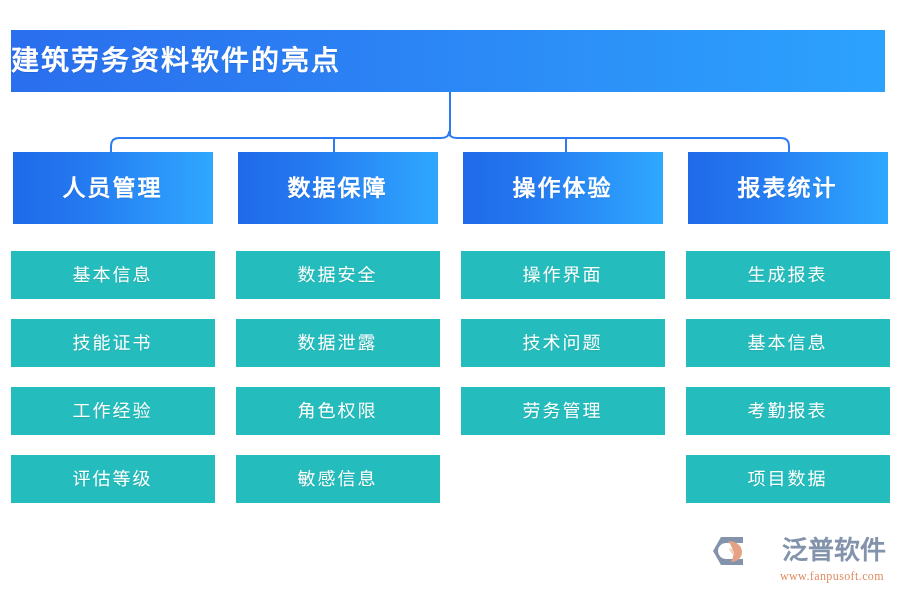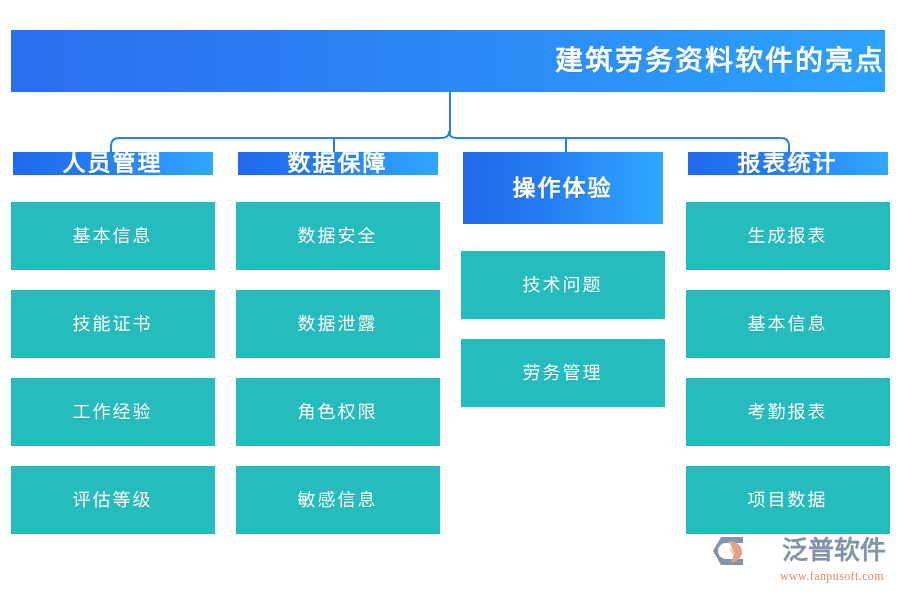--- a/index.html
+++ b/index.html
@@ -25,21 +25,21 @@
   
   .title-banner {
     position: absolute;
     left: 11px;
     top: 30px;
     width: 874px;
     height: 62px;
     background: linear-gradient(to right, #2a6fee 0%, #2b7cf2 30%, #2c90f8 65%, #2ca2fd 100%);
     display: flex;
     align-items: center;
-    justify-content: flex-end;
+    justify-content: flex-start;
   }
   .title-text {
     color: #ffffff;
     font-size: 28px;
     font-weight: bold;
     letter-spacing: 2px;
     line-height: 1;
     text-shadow: 0 1px 1px rgba(0,0,0,0.10);
   }
 
@@ -88,21 +88,21 @@
   }
 
   .item-list {
     margin-top: 27px;
     display: flex;
     flex-direction: column;
     gap: 20px;
   }
   .item-box {
     width: 204px;
-    height: 68px;
+    height: 48px;
     background: #24bcbc;
     display: flex;
     align-items: center;
     justify-content: center;
     box-sizing: border-box;
   }
   .item-text {
     color: #ffffff;
     font-size: 18px;
     letter-spacing: 2px;
@@ -203,20 +203,23 @@
           <span class="item-text">敏感信息</span>
         </div>
       </div>
     </div>
 
     <div class="column">
       <div class="cat-header">
         <span class="cat-header-text">操作体验</span>
       </div>
       <div class="item-list">
+        <div class="item-box">
+          <span class="item-text">操作界面</span>
+        </div>
         <div class="item-box">
           <span class="item-text">技术问题</span>
         </div>
         <div class="item-box">
           <span class="item-text">劳务管理</span>
         </div>
       </div>
     </div>
 
     <div class="column">

